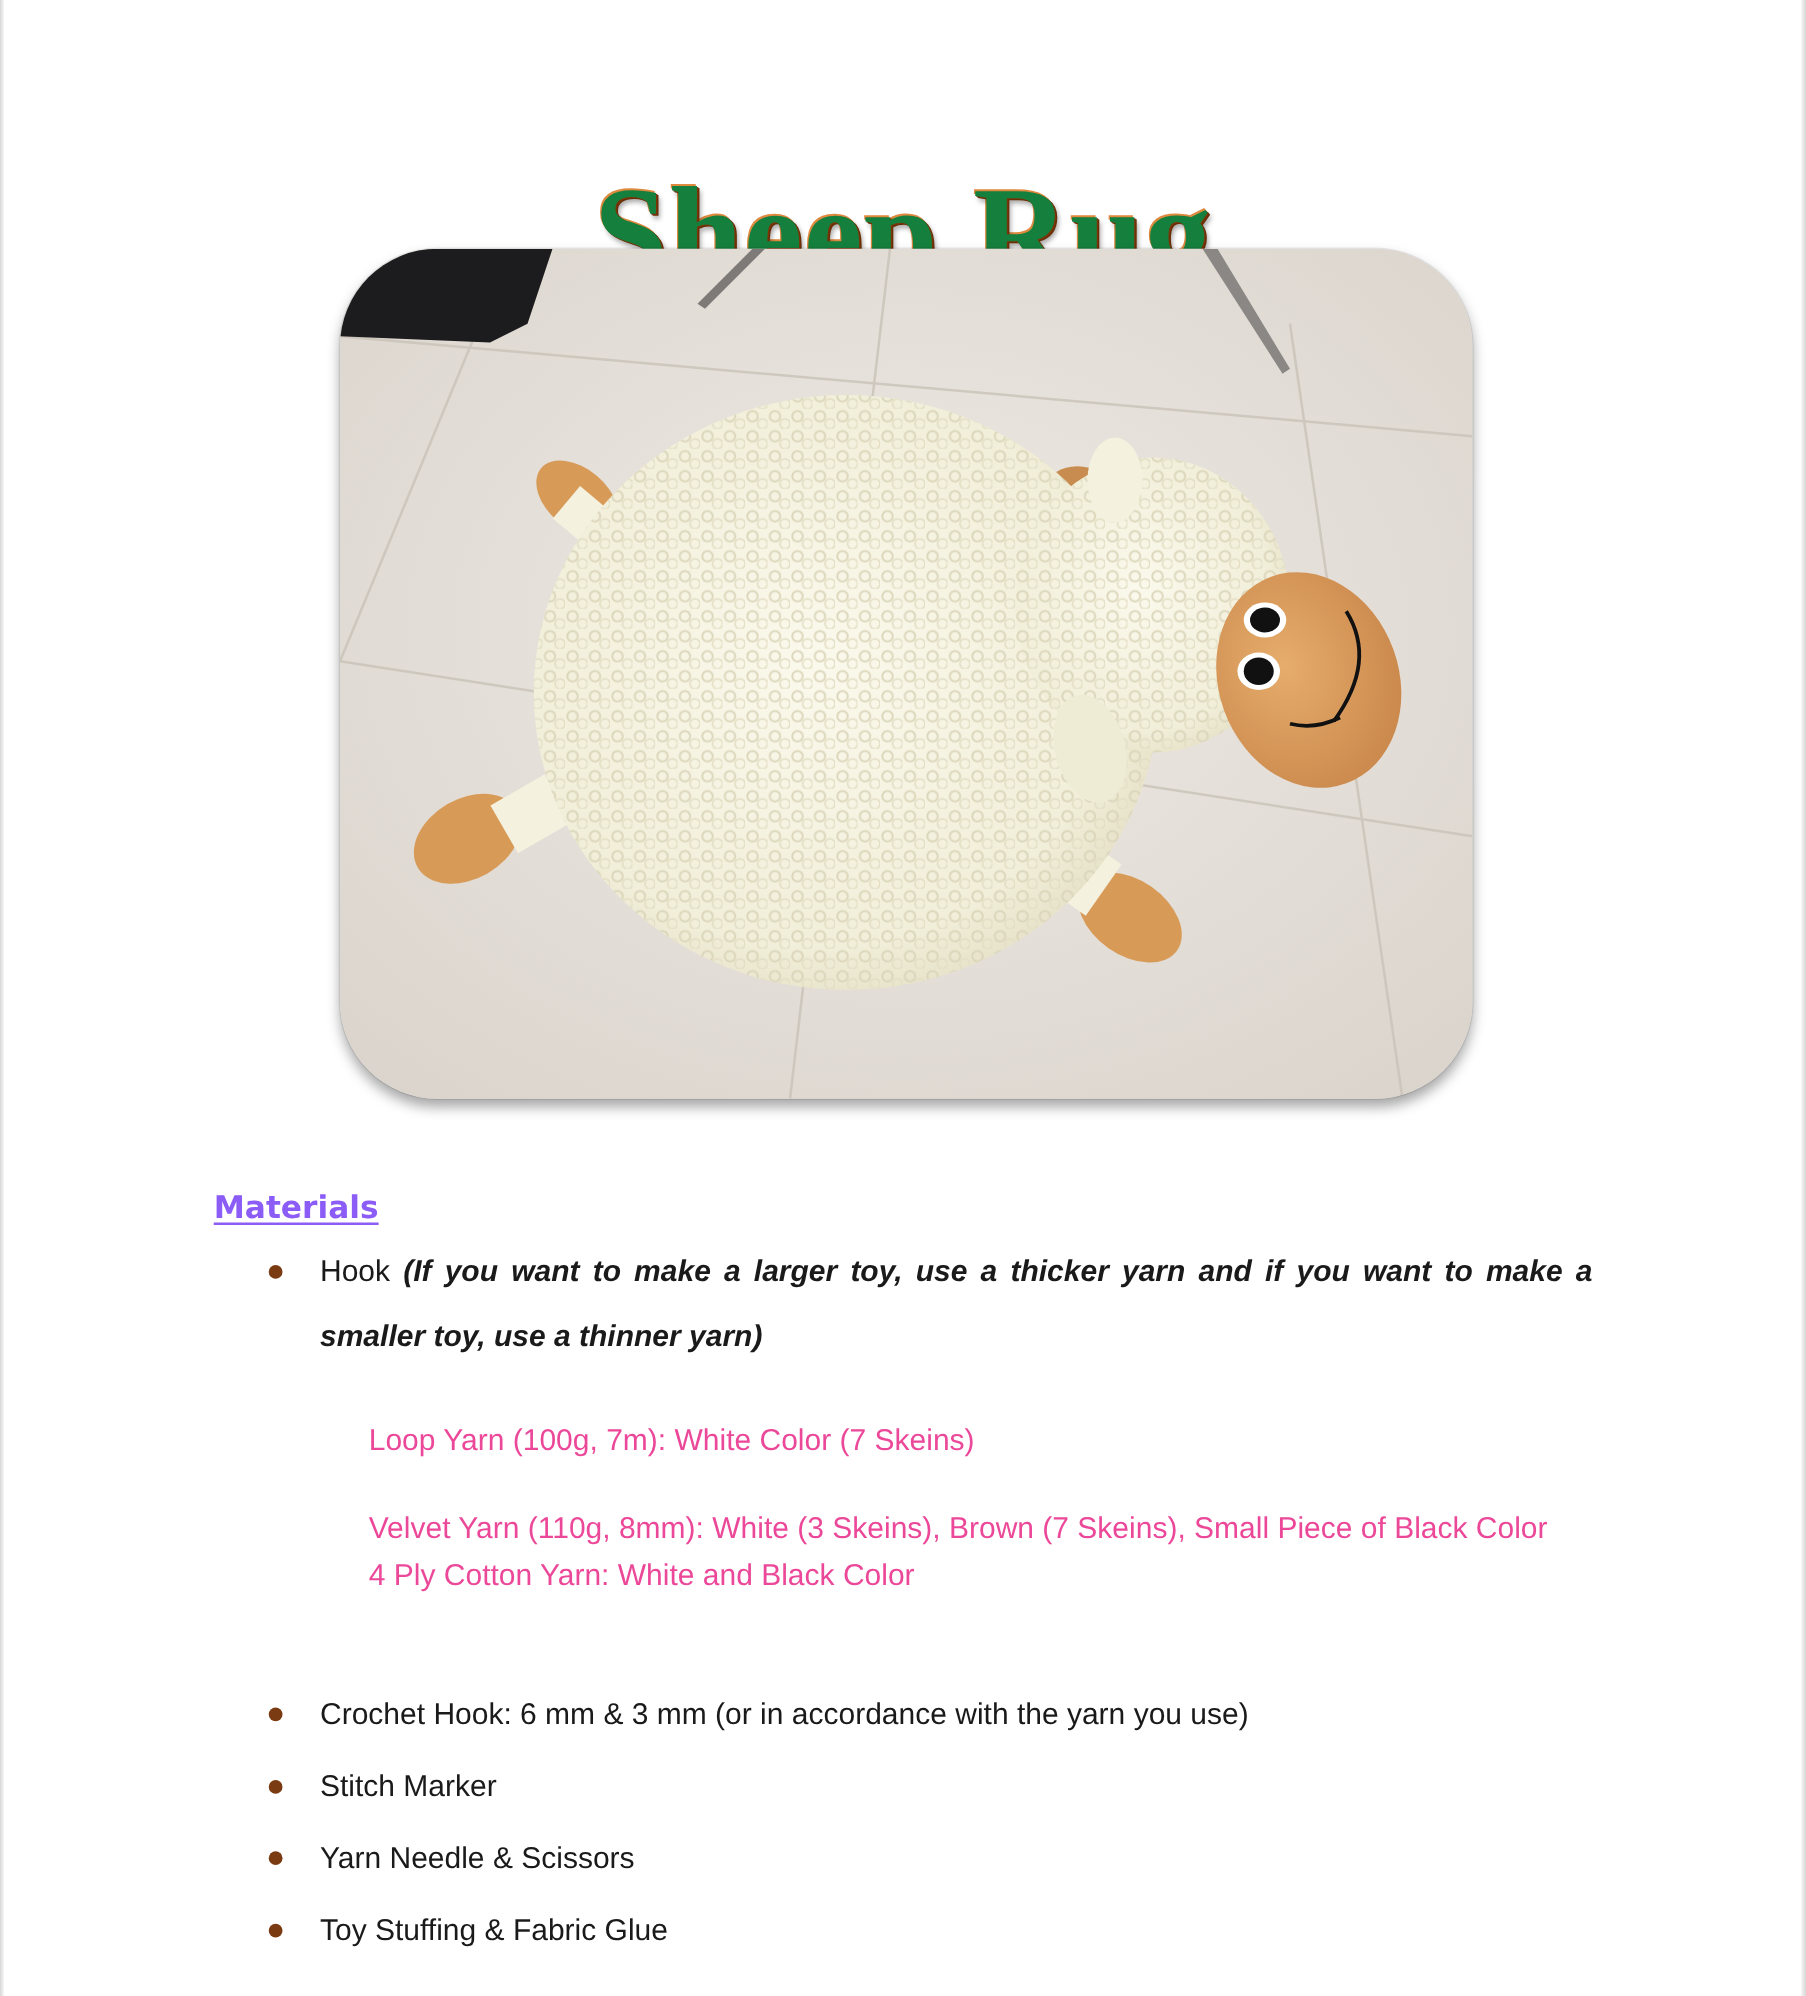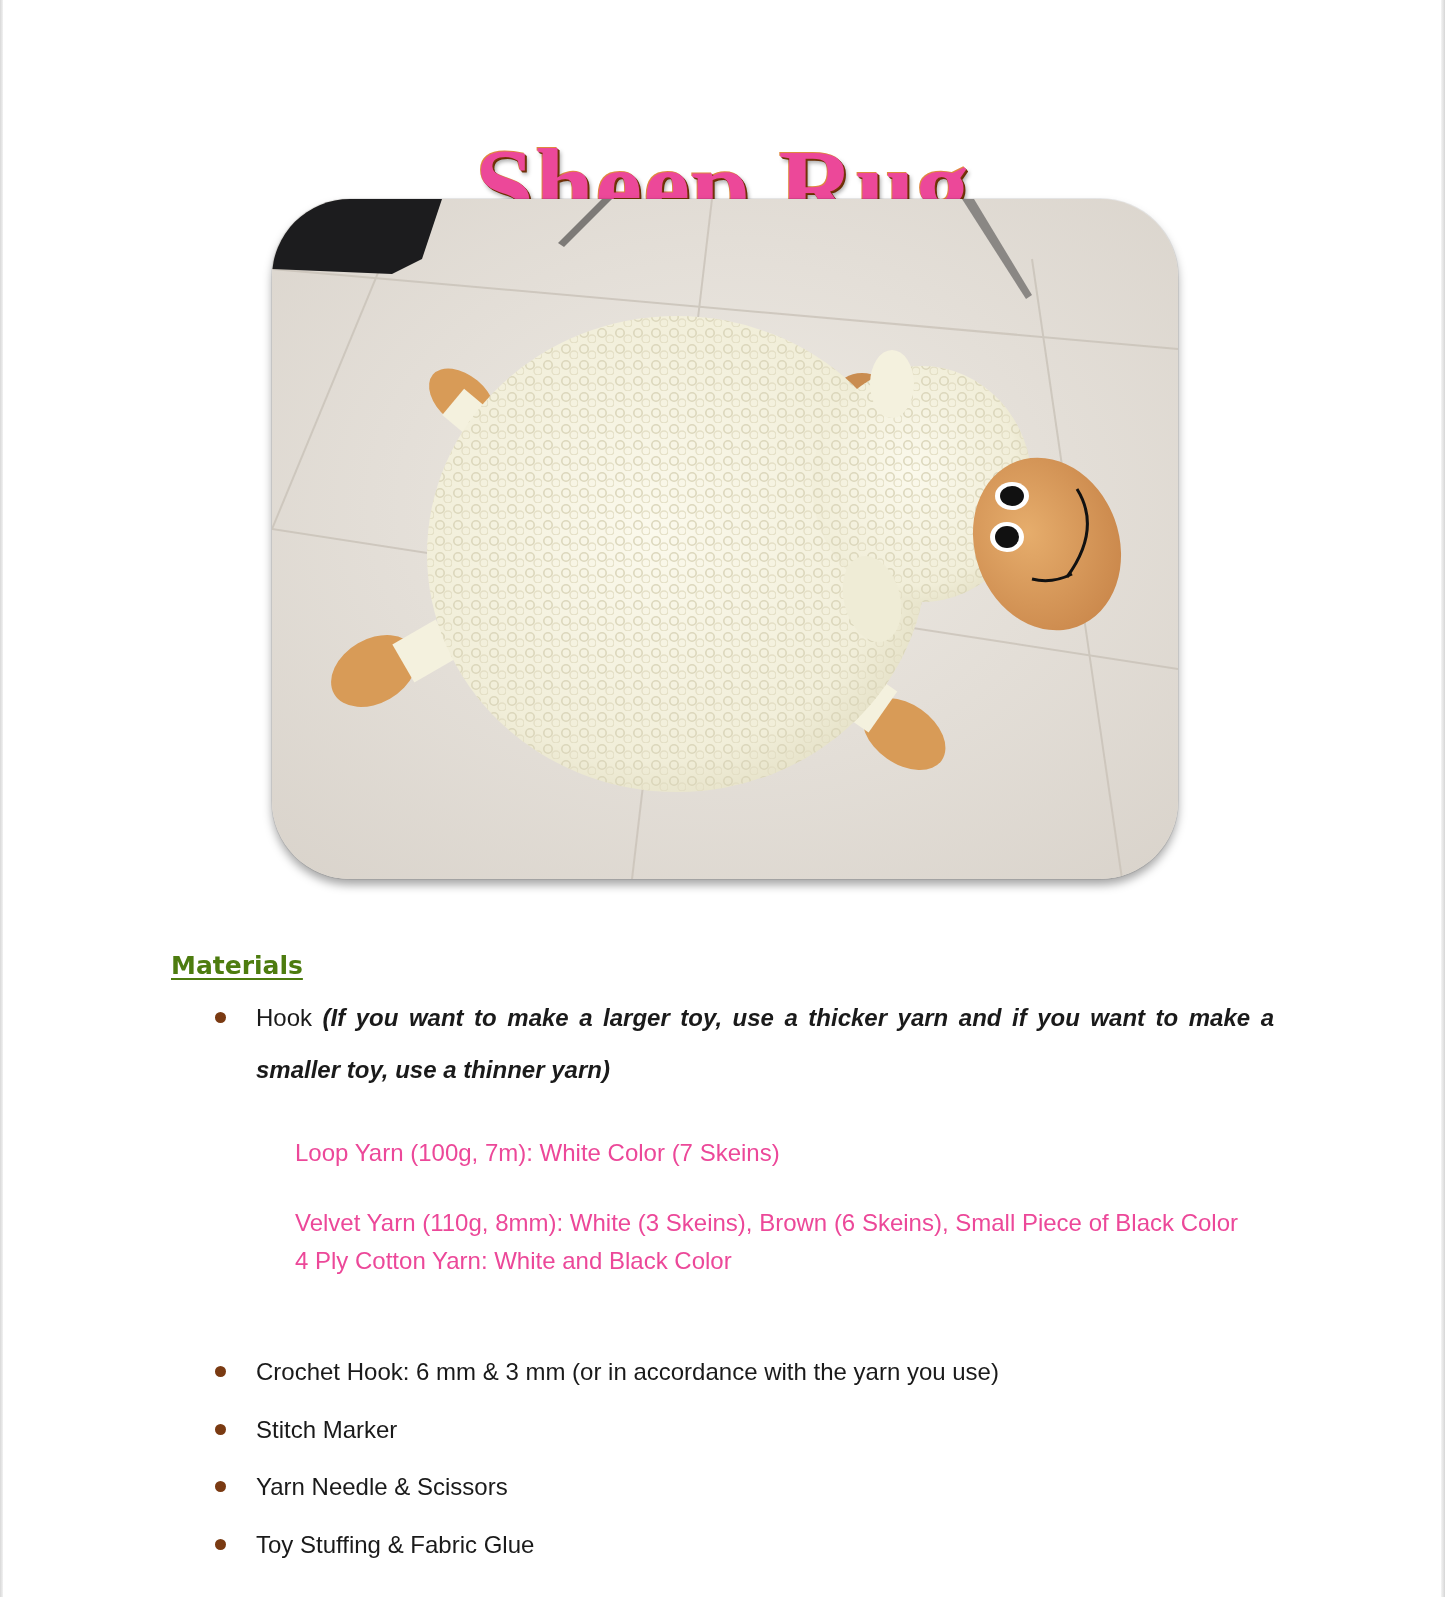--- a/index.html
+++ b/index.html
@@ -24,21 +24,21 @@
       background: linear-gradient(to left, #d6d6d6, #f4f4f4);
     }
     .title {
       position: absolute;
       left: 0; top: 56px; width: 1445px;
       text-align: center;
       font-family: "Liberation Serif", "DejaVu Serif", serif;
       font-weight: bold;
       font-size: 106px;
       line-height: 120px;
-      color: #ec4899;
+      color: #15803d;
       letter-spacing: 1px;
       text-shadow:
         1px 1px 0 #7a3508,
         2px 2px 0 #6a2e06,
         3px 4px 4px rgba(0,0,0,0.35),
         -1px -1px 0 #e08a40;
     }
     .photo-frame {
       position: absolute;
       left: 272px; top: 199px;
@@ -49,21 +49,21 @@
       background: #e9e4dd;
     }
     .photo-frame svg { display: block; }
     .section-heading {
       position: absolute;
       left: 171px; top: 928px;
       font-family: "DejaVu Sans", "Liberation Sans", sans-serif;
       font-weight: bold;
       font-size: 25px;
       line-height: 34px;
-      color: #4d7c0f;
+      color: #8b5cf6;
       text-decoration: underline;
       text-decoration-thickness: 2px;
       text-underline-offset: 4px;
     }
     .list {
       position: absolute;
       left: 0; top: 0;
       width: 1445px;
       margin: 0; padding: 0;
       list-style: none;
@@ -185,21 +185,21 @@
 
 <h2 class="section-heading">Materials</h2>
 
 <div class="list">
   <div class="item" style="top: 992px;">
     <span class="bullet"></span>
     <span class="item-text wrap"><span>Hook</span> <span class="bold">(If you want to make a larger toy, use a thicker yarn and if you want to make a smaller toy, use a thinner yarn)</span></span>
   </div>
 
   <div class="sub" style="top: 1136px;">Loop Yarn (100g, 7m): White Color (7 Skeins)</div>
-  <div class="sub" style="top: 1206px;">Velvet Yarn (110g, 8mm): White (3 Skeins), Brown (6 Skeins), Small Piece of Black Color</div>
+  <div class="sub" style="top: 1206px;">Velvet Yarn (110g, 8mm): White (3 Skeins), Brown (7 Skeins), Small Piece of Black Color</div>
   <div class="sub" style="top: 1244px;">4 Ply Cotton Yarn: White and Black Color</div>
 
   <div class="item" style="top: 1346px;">
     <span class="bullet"></span>
     <span class="item-text">Crochet Hook: 6 mm &amp; 3 mm (or in accordance with the yarn you use)</span>
   </div>
   <div class="item" style="top: 1404px;">
     <span class="bullet"></span>
     <span class="item-text">Stitch Marker</span>
   </div>

